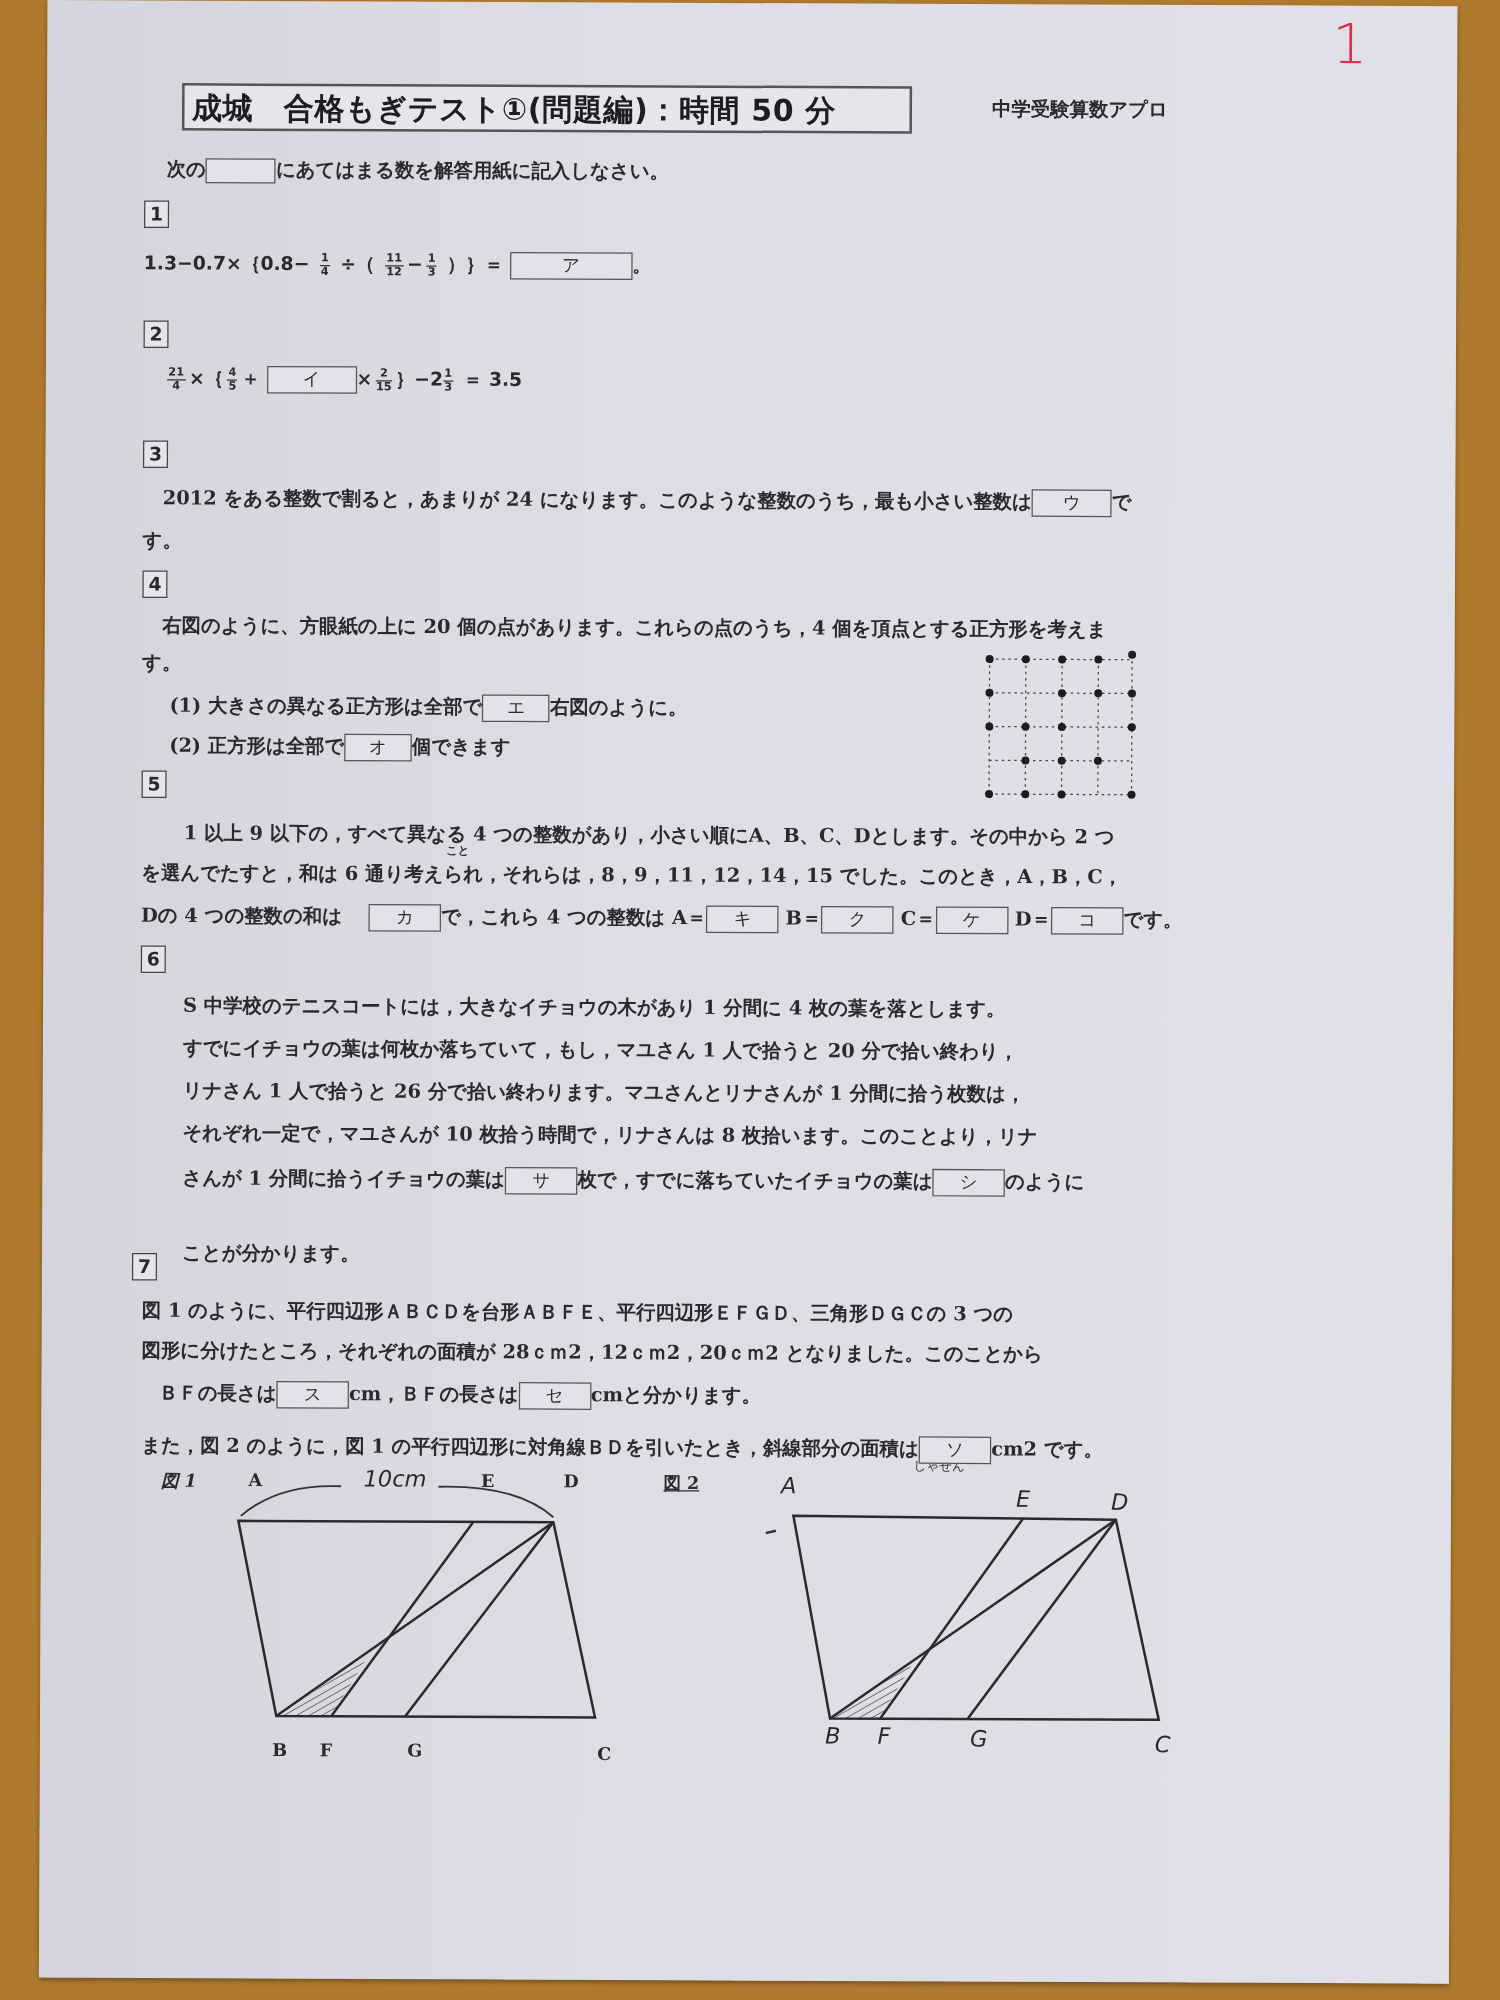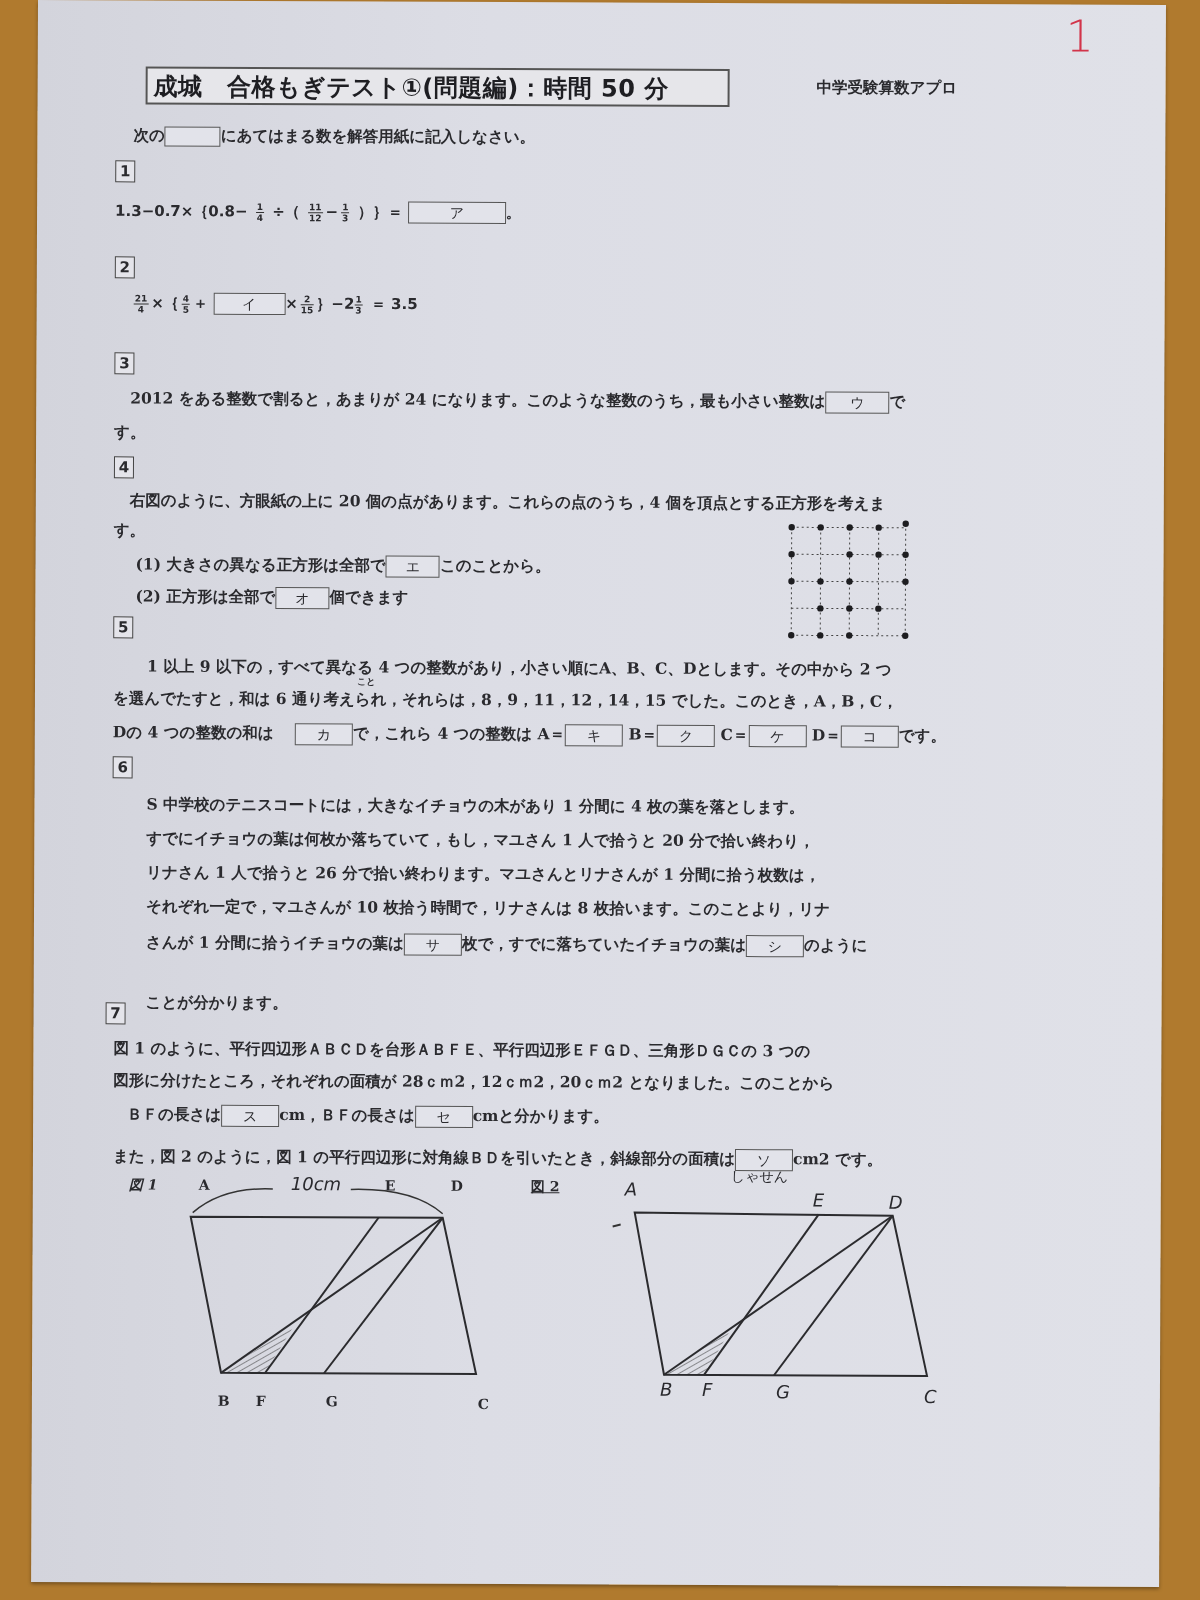--- a/index.html
+++ b/index.html
@@ -2,21 +2,21 @@
 <html><head>
 <meta charset="utf-8">
 <style>
   html,body{margin:0;padding:0;}
   body{width:1200px;height:1600px;background:#b07a2e;position:relative;overflow:hidden;font-family:"DejaVu Serif",serif;color:#2a2a2e;}
   .paper{position:absolute;left:38px;top:0;width:1128px;height:1582px;background:linear-gradient(90deg,#d3d4dc 0%,#dcdde5 40%,#e0e1e8 100%);box-shadow:0 2px 4px rgba(0,0,0,.35);transform:rotate(0.25deg);transform-origin:top left;}
   .abs{position:absolute;}
   .page-num{left:1028px;top:6px;font-family:"DejaVu Sans",sans-serif;font-size:44px;color:#d2344a;font-weight:300;}
   .title-box{left:108px;top:66px;width:580px;height:34px;border:2px solid #555;background:#e6e6ea;}
   .title{left:6px;top:2px;font-family:"DejaVu Sans",sans-serif;font-weight:bold;font-size:24px;color:#1e1e22;letter-spacing:0.5px;white-space:nowrap;}
-  .publisher{left:756px;top:76px;font-size:14px;font-weight:bold;margin-left:23px;}
+  .publisher{left:756px;top:76px;font-size:14px;font-weight:bold;}
   .txt{font-size:15.5px;font-weight:bold;white-space:nowrap;line-height:1;}
   .qnum{width:18px;height:20px;border:1.5px solid #444;font-family:"DejaVu Sans",sans-serif;font-weight:bold;font-size:15px;text-align:center;line-height:20px;background:#e4e4ea;}
   .ans{display:inline-block;border:1.5px solid #555;height:20px;line-height:20px;text-align:center;font-weight:normal;font-size:14px;vertical-align:middle;background:#e2e3ea;}
   .frac{display:inline-block;vertical-align:middle;text-align:center;font-size:9px;line-height:10px;margin:0 3px;}
   .frac span{display:block;}
   .frac .n{border-bottom:1px solid #333;padding:0 1px;}
   .ruby{font-size:9px;margin-top:36px;}
   svg{position:absolute;overflow:visible;}
   .lbl{font-size:14px;font-weight:bold;}
   .hand{font-family:"DejaVu Sans",sans-serif;font-size:18px;font-style:italic;}
@@ -57,21 +57,21 @@
   <div class="abs qnum" style="left:78px;top:352px;">3</div>
   <div class="abs txt" style="left:94px;top:388px;">
     <span>2012 をある整数で割ると，あまりが 24 になります。このような整数のうち，最も小さい整数は</span><span class="ans" style="width:62px;">ウ</span><span>で</span>
   </div>
   <div class="abs txt" style="left:78px;top:424px;">す。</div>
 
   <div class="abs qnum" style="left:78px;top:456px;">4</div>
   <div class="abs txt" style="left:94px;top:492px;">右図のように、方眼紙の上に 20 個の点があります。これらの点のうち，4 個を頂点とする正方形を考えま</div>
   <div class="abs txt" style="left:78px;top:522px;">す。</div>
   <div class="abs txt" style="left:100px;top:554px;">
-    <span>(1) 大きさの異なる正方形は全部で</span><span class="ans" style="width:52px;">エ</span><span>このことから。</span>
+    <span>(1) 大きさの異なる正方形は全部で</span><span class="ans" style="width:52px;">エ</span><span>右図のように。</span>
   </div>
   <div class="abs txt" style="left:100px;top:586px;">
     <span>(2) 正方形は全部で</span><span class="ans" style="width:52px;">オ</span><span>個できます</span>
   </div>
   <svg style="left:752px;top:520px;" width="130" height="120">
     <g stroke="#444" stroke-width="1" stroke-dasharray="2,3" fill="none">
       <line x1="4" y1="4" x2="4" y2="112"></line>
         <line x1="33" y1="4" x2="33" y2="112"></line>
         <line x1="62" y1="4" x2="62" y2="112"></line>
         <line x1="91" y1="4" x2="91" y2="112"></line>
@@ -128,21 +128,21 @@
     <span>さんが 1 分間に拾うイチョウの葉は</span><span class="ans" style="width:56px;">サ</span><span>枚で，すでに落ちていたイチョウの葉は</span><span class="ans" style="width:56px;">シ</span><span>のように</span>
   </div>
   <div class="abs txt" style="left:112px;top:994px;">ことが分かります。</div>
 
   <div class="abs qnum" style="left:72px;top:1002px;">7</div>
   <div class="abs txt" style="left:80px;top:1040px;">図 1 のように、平行四辺形ＡＢＣＤを台形ＡＢＦＥ、平行四辺形ＥＦＧＤ、三角形ＤＧＣの 3 つの</div>
   <div class="abs txt" style="left:80px;top:1072px;">図形に分けたところ，それぞれの面積が 28ｃｍ2，12ｃｍ2，20ｃｍ2 となりました。このことから</div>
   <div class="abs txt" style="left:94px;top:1104px;">
     <span>ＢＦの長さは</span><span class="ans" style="width:56px;">ス</span><span>cm，ＢＦの長さは</span><span class="ans" style="width:56px;">セ</span><span>cmと分かります。</span>
   </div>
-  <div class="abs ruby txt" style="left:698px;top:1130px;font-size:14px;font-weight:normal;">しゃせん</div>
+  <div class="abs ruby txt" style="left:698px;top:1130px;font-size:10px;font-weight:normal;">しゃせん</div>
   <div class="abs txt" style="left:80px;top:1146px;">
     <span>また，図 2 のように，図 1 の平行四辺形に対角線ＢＤを引いたとき，斜線部分の面積は</span><span class="ans" style="width:56px;">ソ</span><span>cm2 です。</span>
   </div>
 
   <div class="abs lbl" style="left:96px;top:1176px;font-style:italic;">図 1</div>
   <div class="abs lbl" style="left:166px;top:1176px;">A</div>
   <div class="abs hand" style="left:258px;top:1172px;font-style:italic;">10cm</div>
   <div class="abs lbl" style="left:352px;top:1176px;">E</div>
   <div class="abs lbl" style="left:418px;top:1176px;">D</div>
   <div class="abs lbl" style="left:186px;top:1392px;">B</div>

